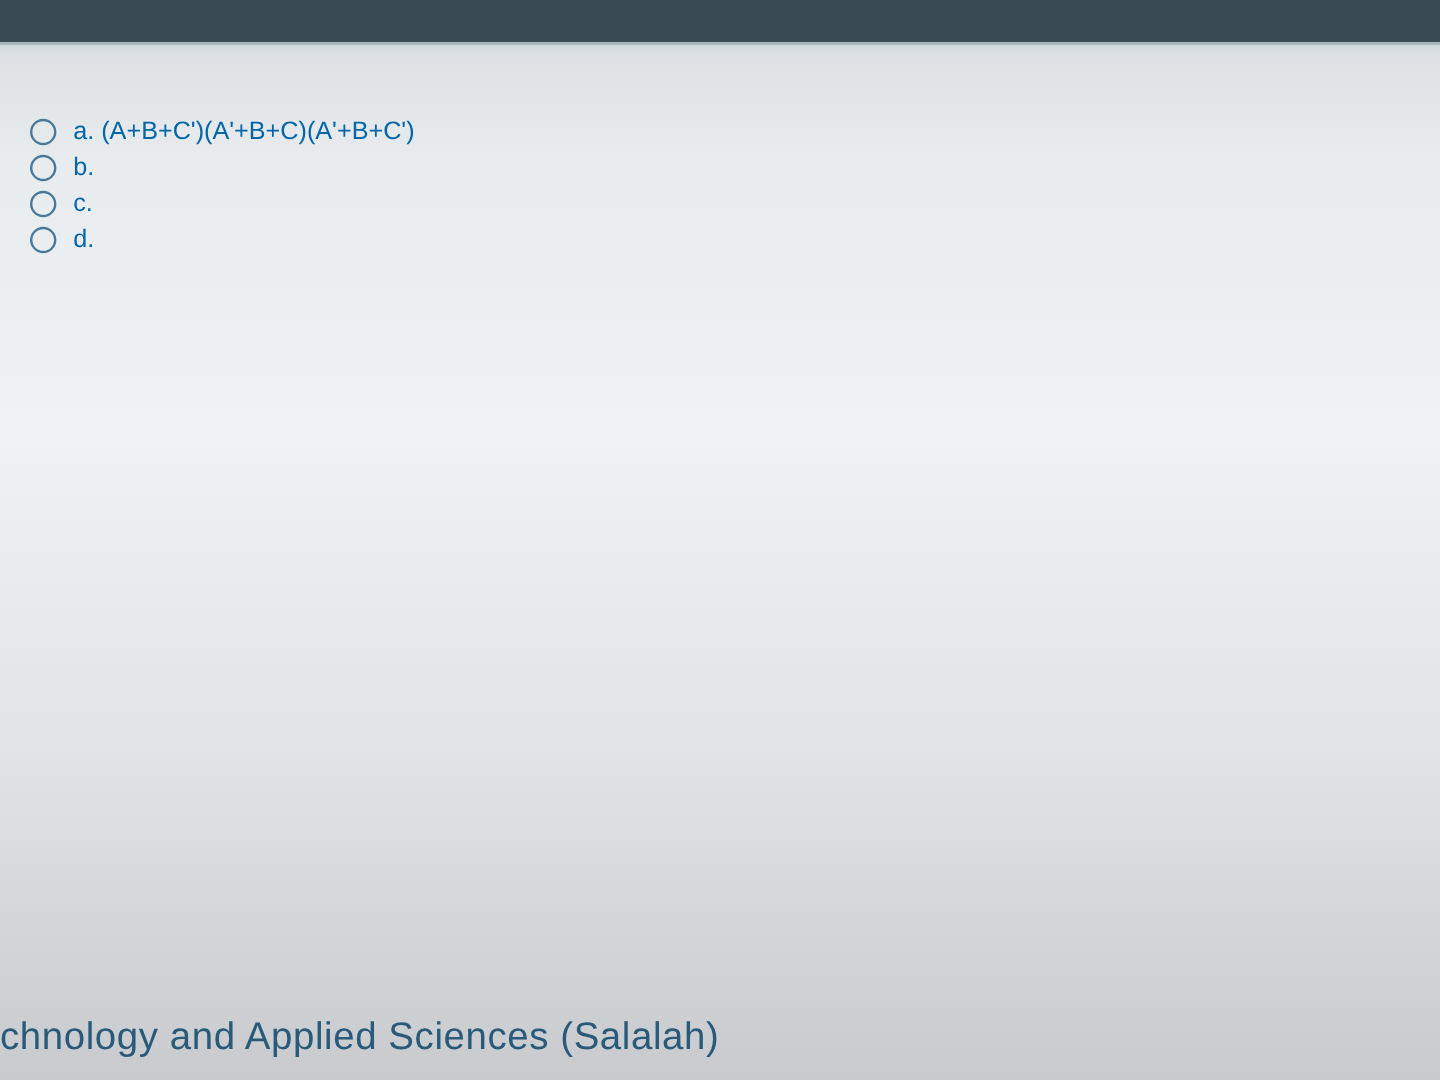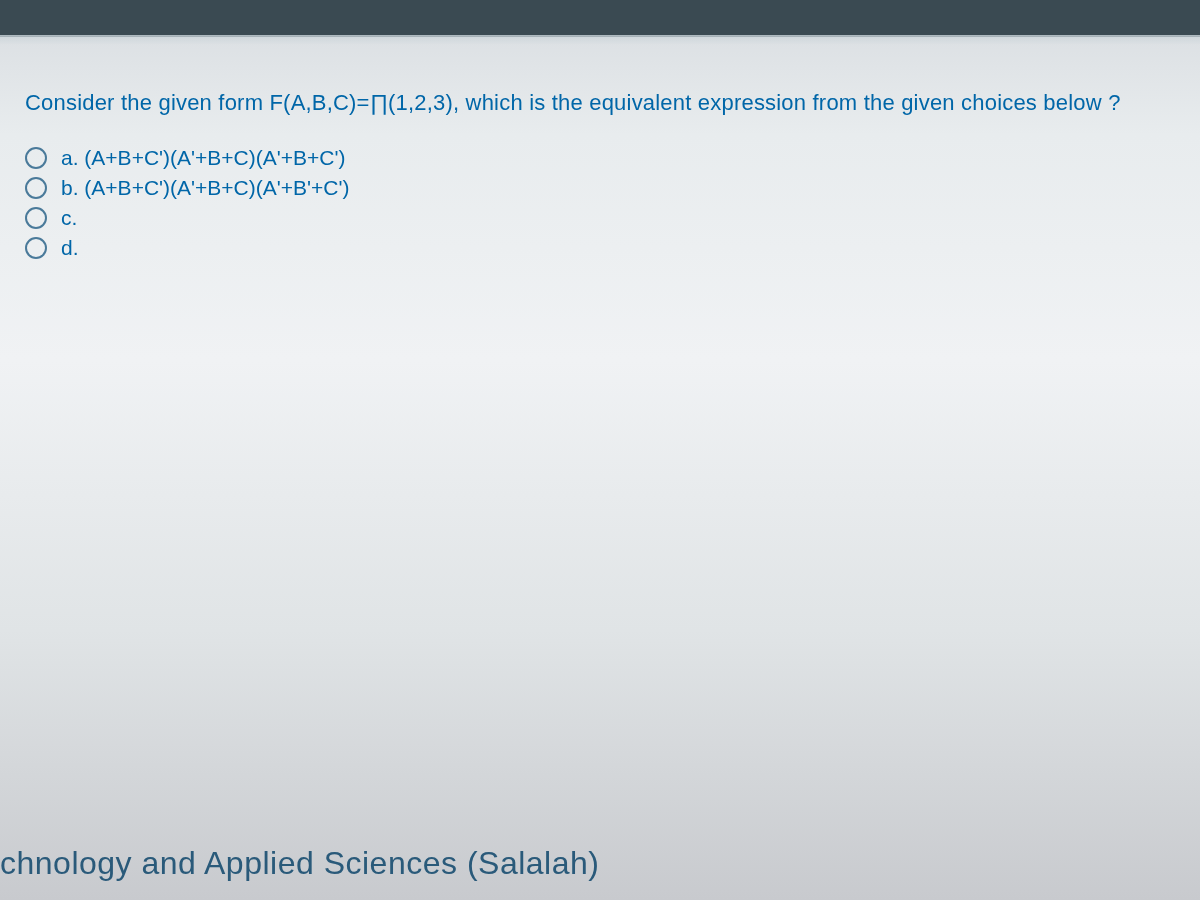--- a/index.html
+++ b/index.html
@@ -74,34 +74,32 @@
       font-weight: 400;
       letter-spacing: 0.5px;
     }
   </style>
 </head>
 <body>
 
 <div class="screen-border-top"></div>
 
 <div class="question-container">
-  <div class="question-text">Consider the given form F(A,B,C)=∏(1,2,3), which is the equivalent expression from the given choices below ?</div>
 
   <div class="options">
     <div class="option-row">
       <div class="radio"></div>
       <span class="option-label">a.</span>
       <span>&nbsp;</span>
       <span class="option-label">(A+B+C')(A'+B+C)(A'+B+C')</span>
     </div>
     <div class="option-row">
       <div class="radio"></div>
       <span class="option-label">b.</span>
       <span>&nbsp;</span>
-      <span class="option-label">(A+B+C')(A'+B+C)(A'+B'+C')</span>
     </div>
     <div class="option-row">
       <div class="radio"></div>
       <span class="option-label">c.</span>
       <span>&nbsp;</span>
     </div>
     <div class="option-row">
       <div class="radio"></div>
       <span class="option-label">d.</span>
       <span>&nbsp;</span>

